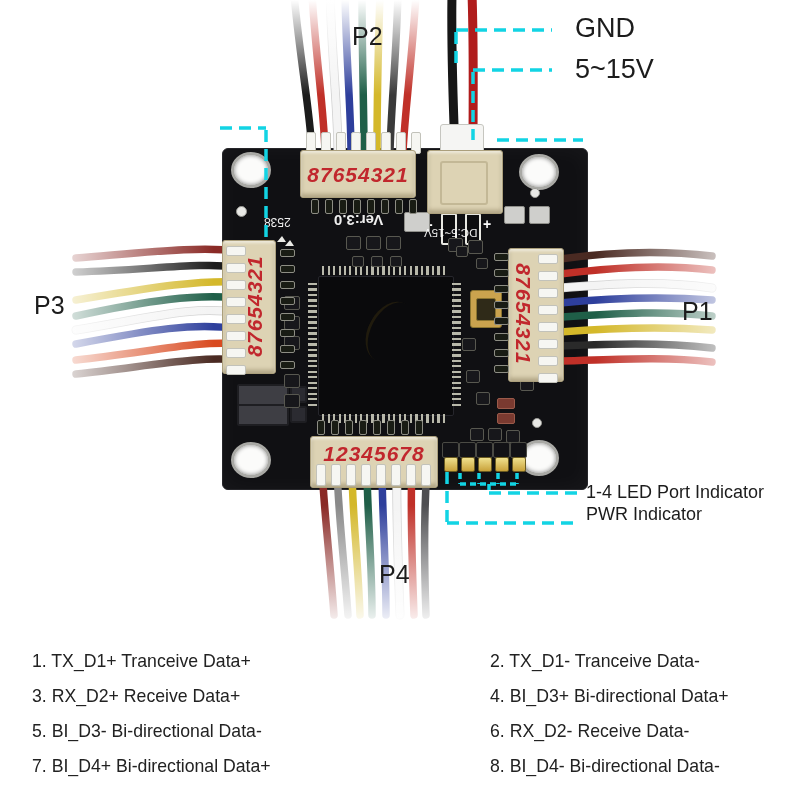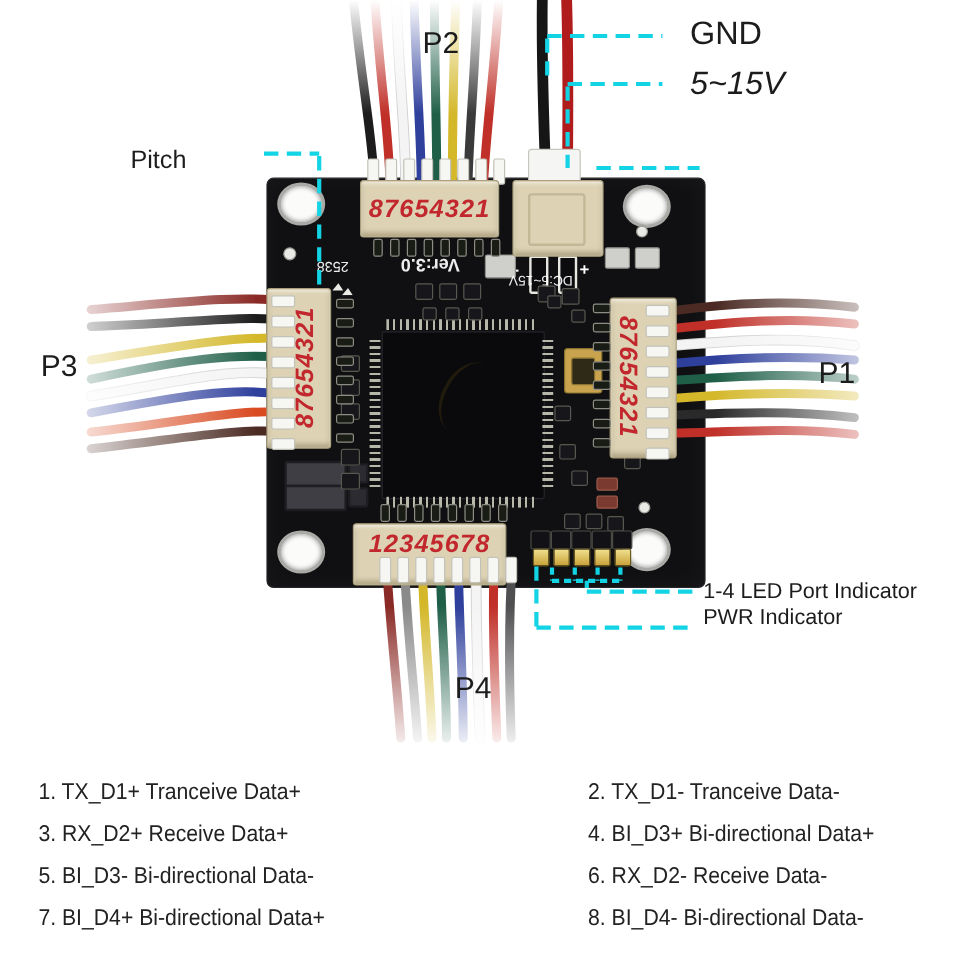--- a/index.html
+++ b/index.html
@@ -309,21 +309,21 @@
     <div class="pinsrow h" style="left:317px;top:420px;">
         <div class="pin"></div>
         <div class="pin"></div>
         <div class="pin"></div>
         <div class="pin"></div>
         <div class="pin"></div>
         <div class="pin"></div>
         <div class="pin"></div>
         <div class="pin"></div>
       </div>
-    <div class="cbody" style="left:294px;top:436px;width:126px;height:50px;">
+    <div class="cbody" style="left:310px;top:436px;width:126px;height:50px;">
       <div class="rednum" style="text-align:center;padding-top:5px;">12345678</div>
     </div>
     <div class="comb h" style="left:316px;top:464px;">
         <div class="tab"></div>
         <div class="tab"></div>
         <div class="tab"></div>
         <div class="tab"></div>
         <div class="tab"></div>
         <div class="tab"></div>
         <div class="tab"></div>
@@ -339,23 +339,22 @@
     <path class="cy" d="M497,140 H583"></path>
     <path class="cy" d="M220,128 H266"></path>
     <path class="cy" d="M266,130 V242"></path>
     <path class="cy2" d="M460,473 V484 M479,473 V484 M498,473 V484 M517,473 V484 M460,484 H517 M489,484 V493"></path>
     <path class="cy" d="M489,493 H580"></path>
     <path class="cy" d="M447,472 V523"></path>
     <path class="cy" d="M447,523 H580"></path>
   </svg>
 
   <div class="lbl big z6" style="left:575px;top:13px;">GND</div>
-  <div class="lbl big z6" style="left:575px;top:54px;font-style:italic;">5~15V</div>
+  <div class="lbl big z6" style="left:575px;top:54px;">5~15V</div>
   <div class="lbl mid z6" style="left:56px;top:114px;width:152px;text-align:center;">
-    <div style="margin-top:8px;">Pitch</div>
   </div>
   <div class="lbl small z6" style="left:586px;top:482px;">1-4 LED Port Indicator</div>
   <div class="lbl small z6" style="left:586px;top:504px;">PWR Indicator</div>
   <div class="lbl port z6" style="left:352px;top:22px;">P2</div>
   <div class="lbl port z6" style="left:34px;top:291px;">P3</div>
   <div class="lbl port z6" style="left:682px;top:297px;">P1</div>
   <div class="lbl port z6" style="left:379px;top:560px;">P4</div>
 
   <div class="legend-grid z6">
     <div class="legend-item">1. TX_D1+ Tranceive Data+</div>

